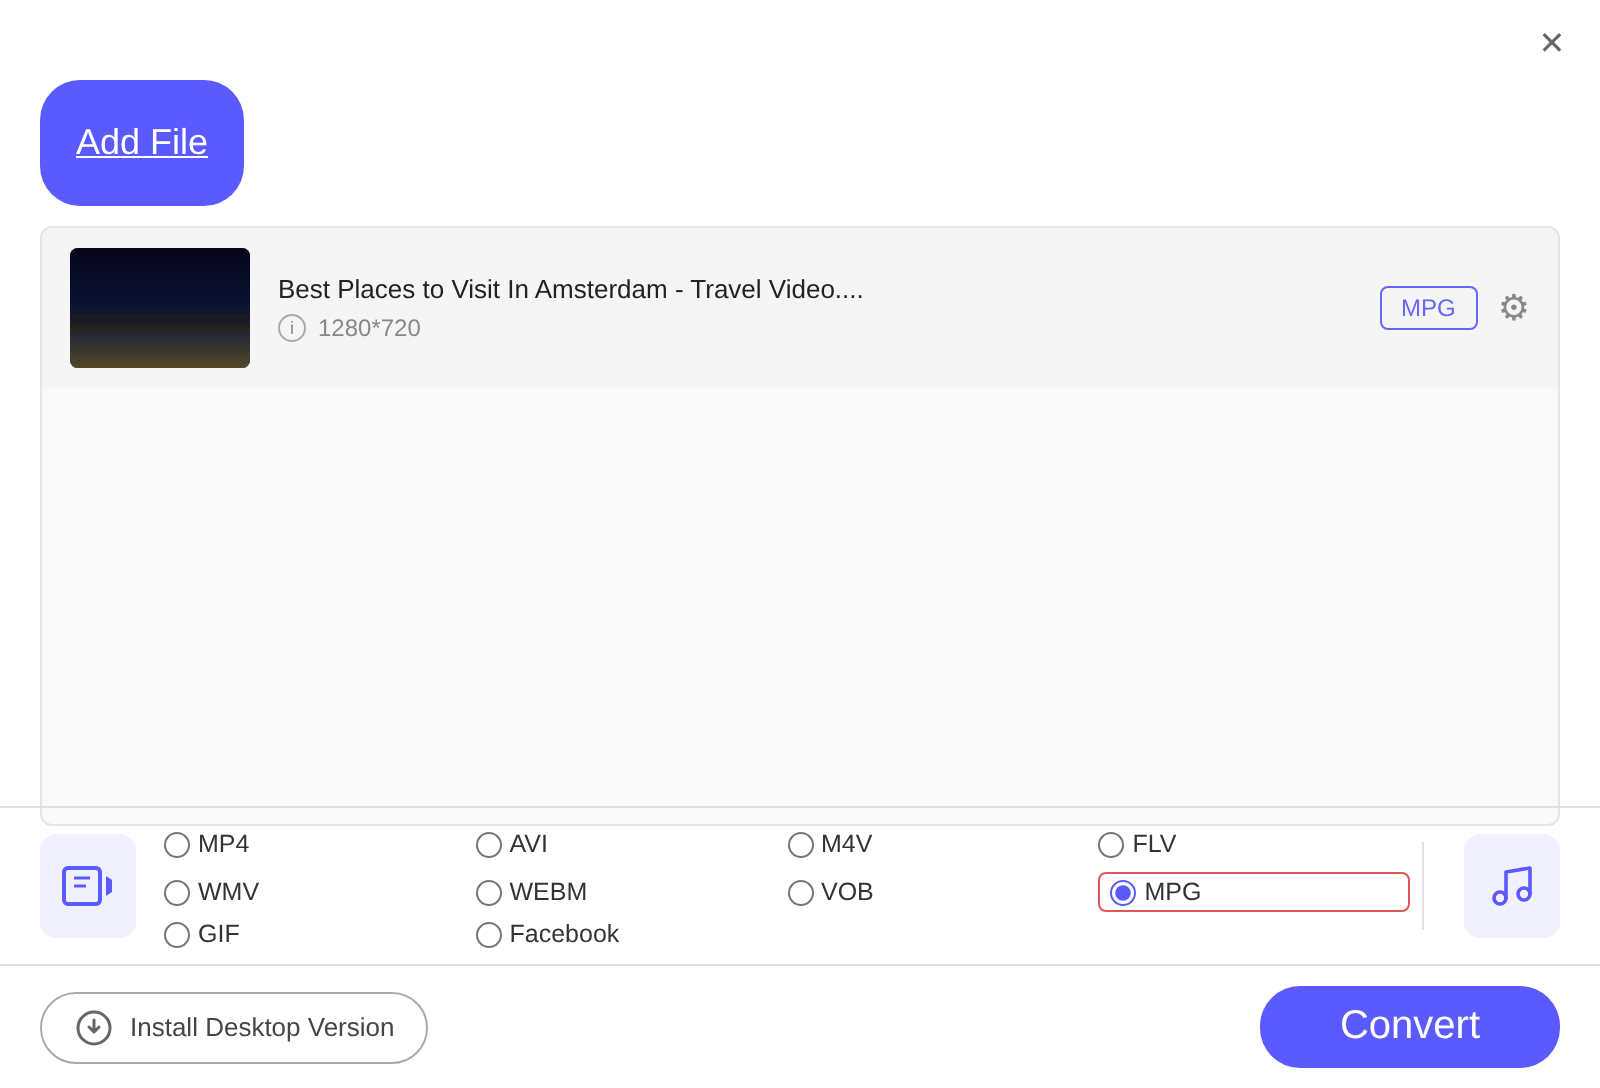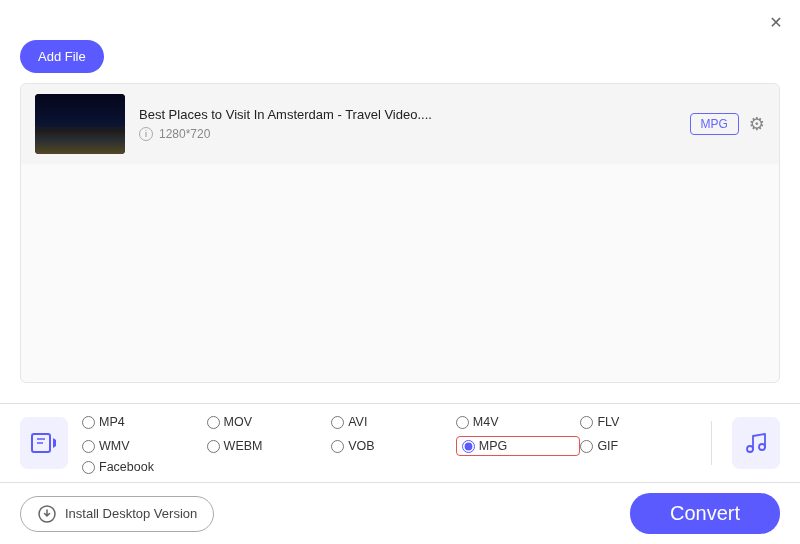--- a/index.html
+++ b/index.html
@@ -38,24 +38,25 @@
       padding: 0 20px 10px;
       display: flex;
       align-items: center;
       gap: 10px;
     }
     .add-file-btn {
       background: #5a5aff;
       color: #fff;
       border: none;
       border-radius: 20px;
-      padding: 9px 18px;
-      font-size: 13px;
+      padding: 21px 18px;
+      font-size: 18px;
       cursor: pointer;
       font-weight: 500;
+      text-decoration: underline;
     }
 
     
     .file-list {
       margin: 0 20px;
       border: 1px solid #e5e5e5;
       border-radius: 6px;
       background: #fafafa;
       min-height: 300px;
     }
@@ -180,21 +181,21 @@
       display: flex;
       align-items: center;
       justify-content: center;
       margin-right: 14px;
       flex-shrink: 0;
       color: #5a5aff;
     }
     .format-grid {
       flex: 1;
       display: grid;
-      grid-template-columns: repeat(5, 1fr);
+      grid-template-columns: repeat(4, 1fr);
       grid-template-rows: repeat(2, 1fr);
       row-gap: 4px;
       column-gap: 0;
     }
     .format-option {
       display: flex;
       align-items: center;
       gap: 4px;
       cursor: pointer;
       font-size: 12.5px;
@@ -318,24 +319,20 @@
         <line x1="7" y1="10" x2="15" y2="10" stroke="#5a5aff" stroke-width="1.5"></line>
         <line x1="7" y1="14" x2="13" y2="14" stroke="#5a5aff" stroke-width="1.5"></line>
       </svg>
     </div>
 
     <div class="format-grid">
 
       <label class="format-option">
         <input type="radio" name="format" style=""> 
           <span>MP4</span>
-      </label>
-      <label class="format-option">
-        <input type="radio" name="format" style=""> 
-          <span>MOV</span>
       </label>
       <label class="format-option">
         <input type="radio" name="format" style=""> 
           <span>AVI</span>
       </label>
       <label class="format-option">
         <input type="radio" name="format" style=""> 
           <span>M4V</span>
       </label>
       <label class="format-option">

